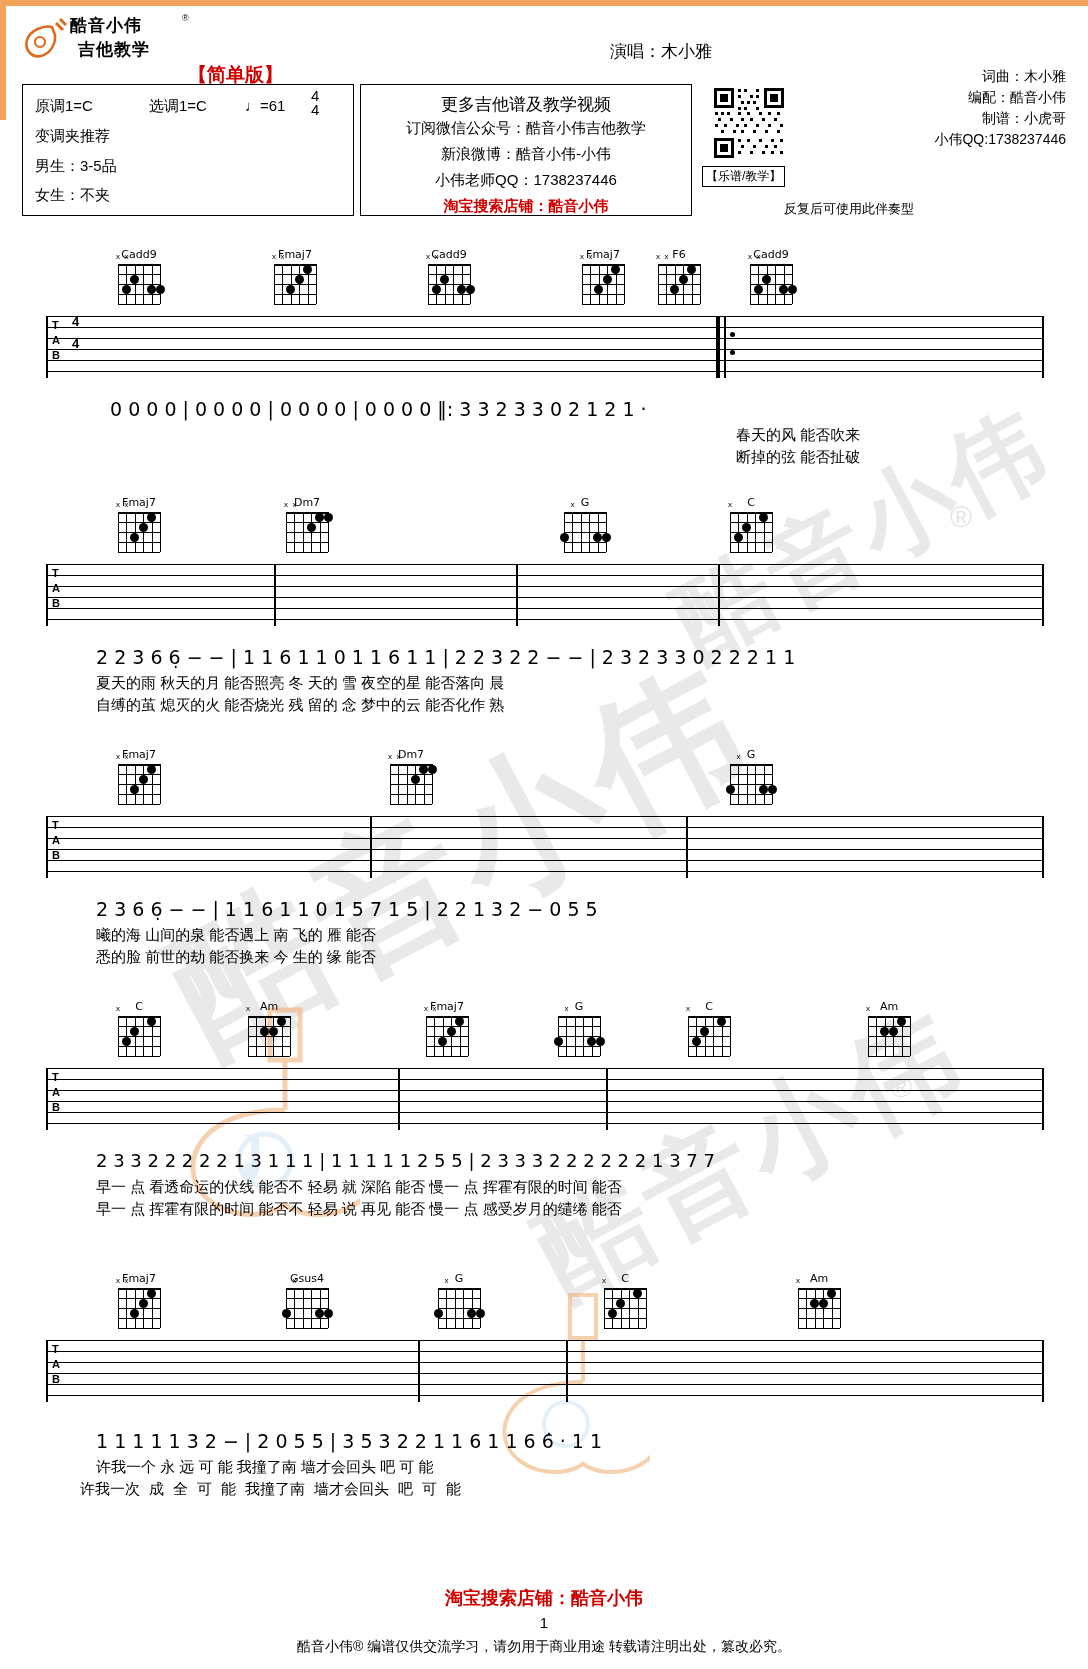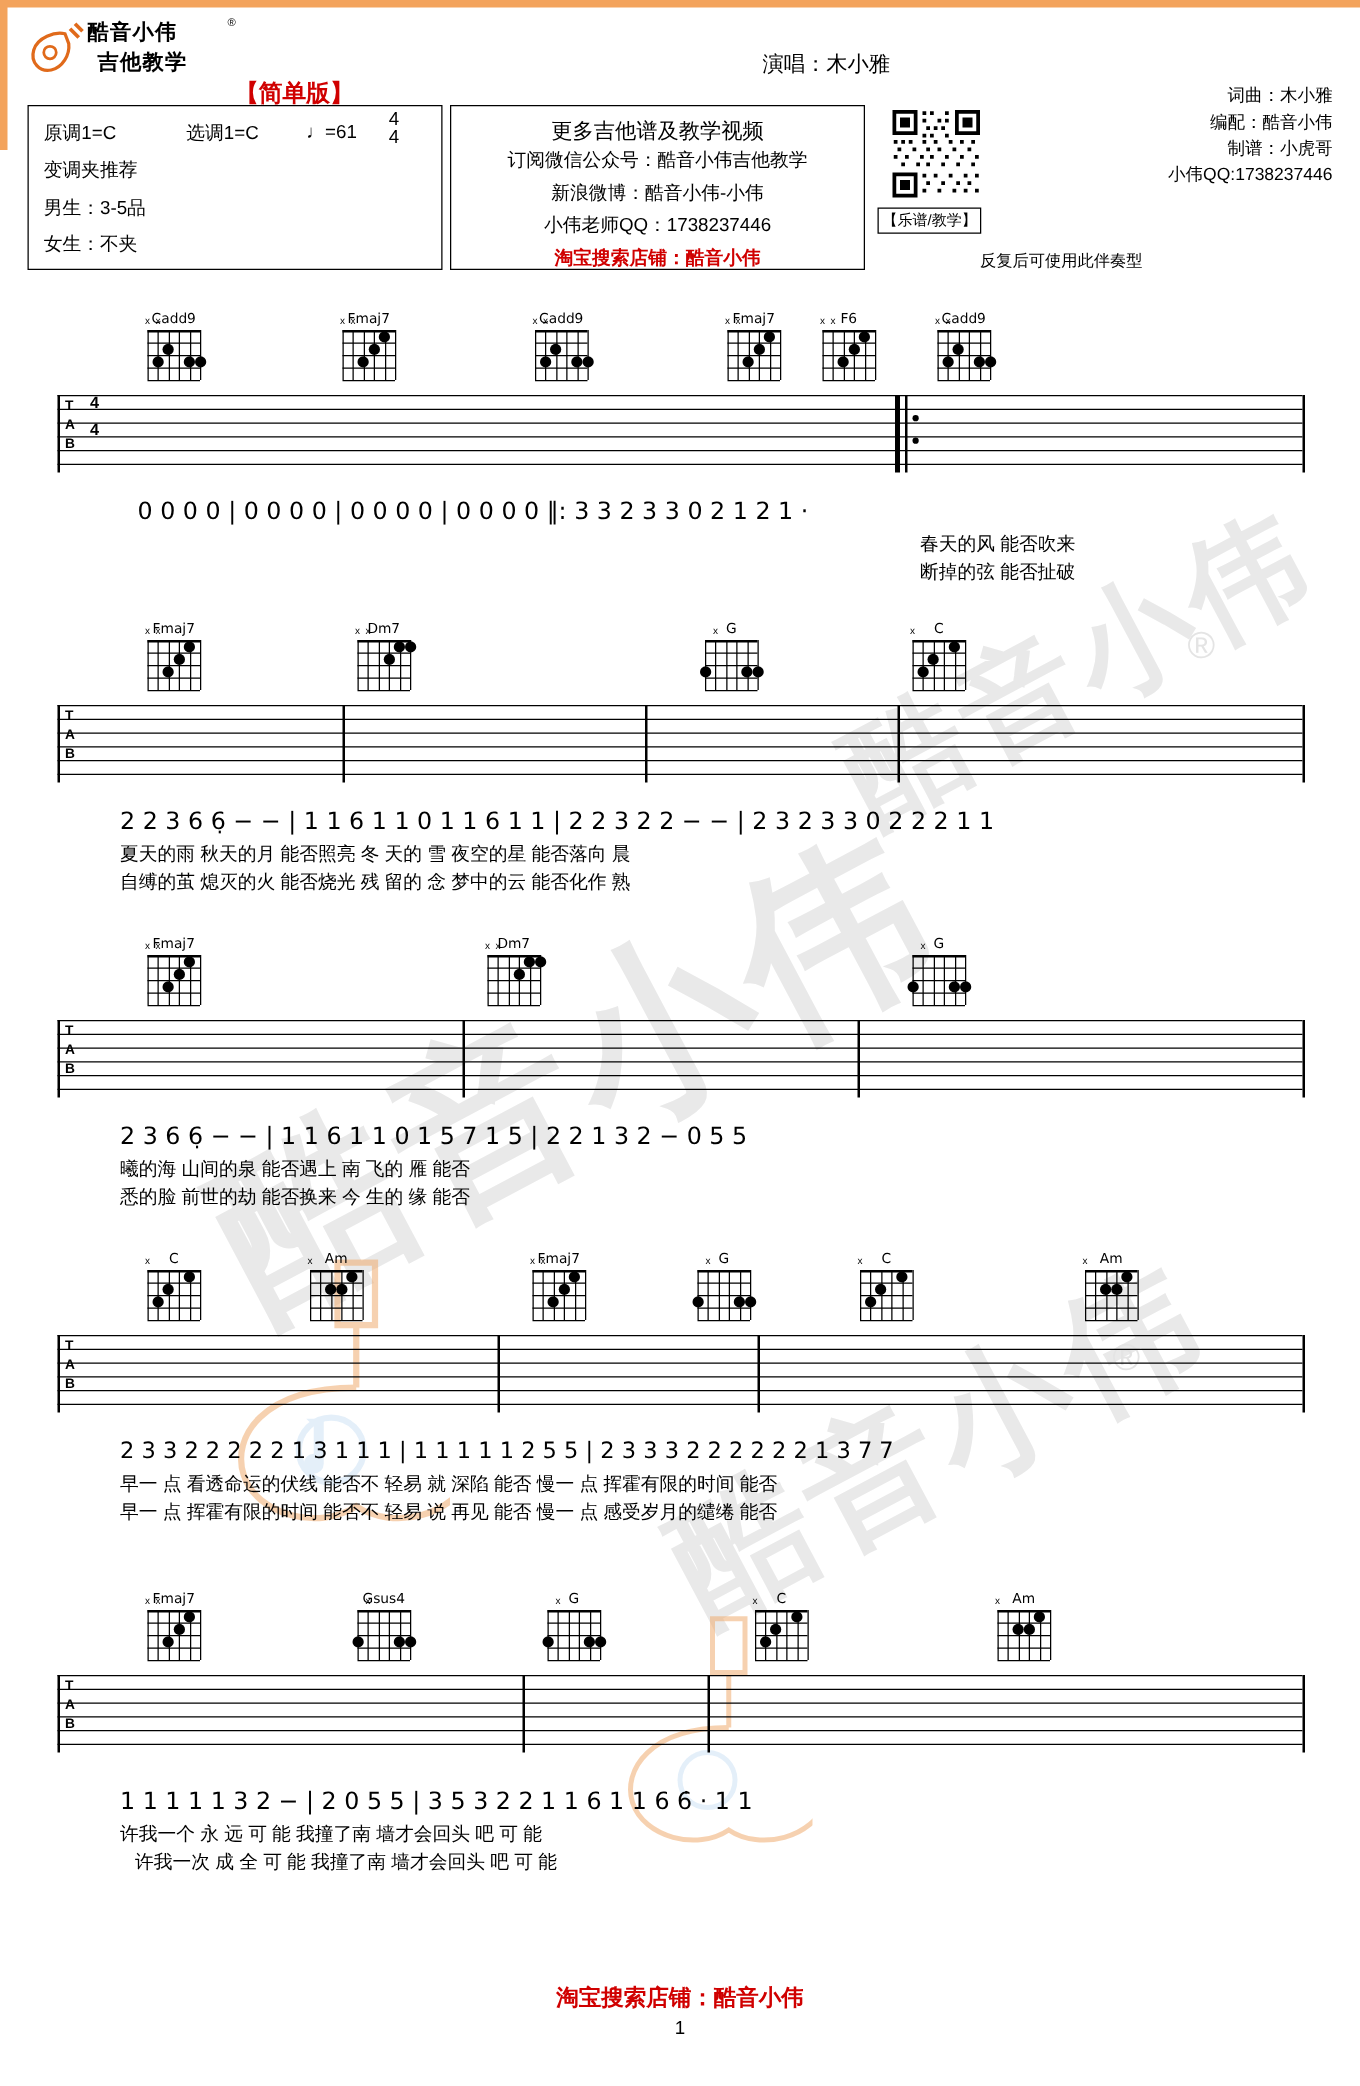--- a/index.html
+++ b/index.html
@@ -827,19 +827,20 @@
       <div class="tabline" style="top:44px;"></div>
         <div class="tabline" style="top:55px;"></div>
       <div class="tabletters">T<br>A<br>B</div>
       <div class="barline" style="left:0;top:0;"></div>
       <div class="barline" style="left:372px;top:0;"></div>
       <div class="barline" style="left:520px;top:0;"></div>
       <div class="barline" style="left:996px;top:0;"></div>
     </div>
     <div class="melody" style="left:96px;top:158px;">1 1 1 1 1 3  2    −    | 2  0 5 5 | 3 5 3 2 2 1 1 6 1 1   6 6̇ ·   1 1</div>
     <div class="lyric" style="left:96px;top:186px;">许我一个   永 远           可 能   我撞了南  墙才会回头  吧        可 能</div>
-    <div class="lyric" style="left:108px;top:208px;">许我一次   成 全           可 能   我撞了南  墙才会回头  吧        可 能</div>
+    <div class="lyric" style="left:80px;top:208px;font-family:Liberation Mono, monospace;">许我一次   成 全           可 能   我撞了南  墙才会回头  吧        可 能</div>
   </div>
 
   <div class="footer-shop">淘宝搜索店铺：酷音小伟</div>
   <div class="footer-page">1</div>
+  <div class="footer-note">酷音小伟® 编谱仅供交流学习，请勿用于商业用途 转载请注明出处，篡改必究。</div>
 
 </div>
 
 </body></html>

